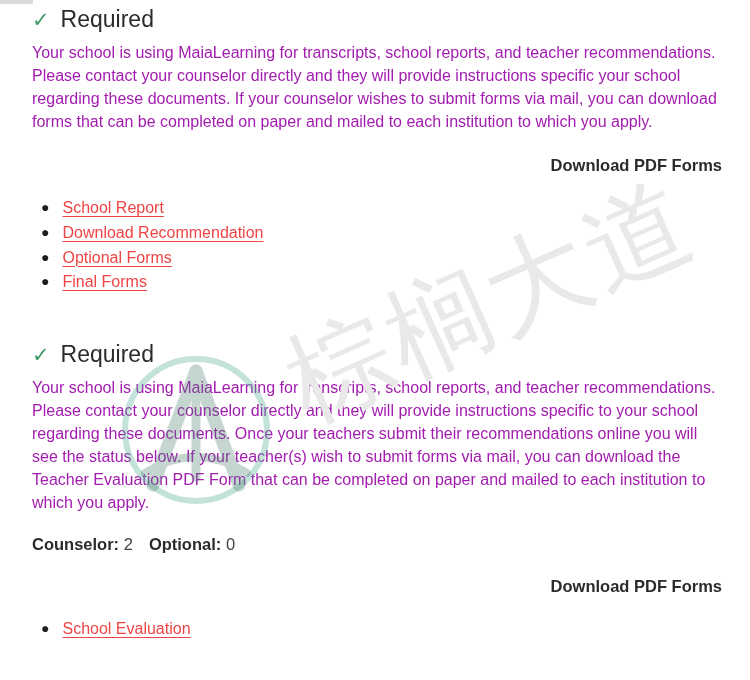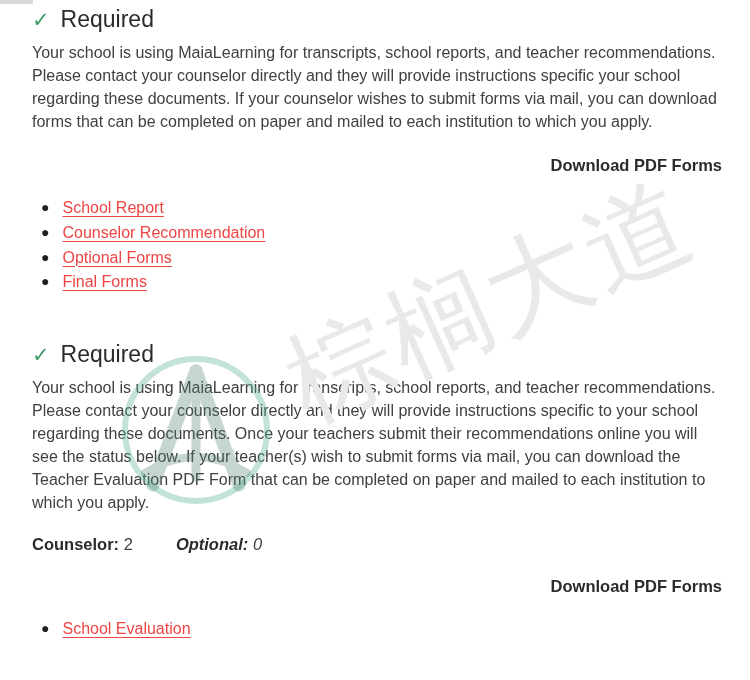--- a/index.html
+++ b/index.html
@@ -23,21 +23,21 @@
     display:flex;align-items:center;gap:11px;
     font-size:23px;font-weight:500;color:#2b2b2b;
     margin:0;line-height:30px;
   }
   .check{
     font-family:"DejaVu Sans",sans-serif;
     color:#3d9a68;font-size:21px;font-weight:400;
     line-height:1;position:relative;top:1px;
   }
   .desc{
-    font-size:16px;line-height:23px;color:#404040;
+    font-size:16px;line-height:23px;color:#a21caf;
     margin:7px 0 0;max-width:692px;
   }
   .forms-heading{
     font-size:16.5px;font-weight:700;color:#2b2b2b;
     margin:22px 0 0;line-height:20px;text-align:right;
   }
   .forms-list{
     list-style:none;margin:21px 0 0;padding:0 0 0 9px;
   }
   .forms-list li{
@@ -51,21 +51,21 @@
     color:#ef4444;text-decoration:underline;
     text-underline-offset:3px;text-decoration-thickness:1px;
     cursor:pointer;
   }
   .teacher-section{margin-top:44px;}
   .stats{
     margin-top:20px;font-size:16.5px;color:#2b2b2b;line-height:20px;
   }
   .stats .label{font-weight:700;}
   .stats .value{font-weight:400;color:#3f3f3f;}
-  .stat-optional{margin-left:43px;font-style:italic;}
+  .stat-optional{margin-left:16px;}
   
   .watermark{
     position:absolute;inset:0;z-index:2;pointer-events:none;
   }
   .wm-text{
     position:absolute;left:491px;top:303px;
     transform:translate(-50%,-50%) rotate(-24deg);
     font-size:104px;font-weight:500;letter-spacing:4px;
     color:#e9e9e9;white-space:nowrap;
     font-family:"DejaVu Sans",sans-serif;
@@ -85,21 +85,21 @@
     <h2 class="section-title">
       <span class="check">✓</span>
       <span>Required</span>
     </h2>
     <p class="desc">Your school is using MaiaLearning for transcripts, school reports, and teacher recommendations. Please contact your counselor directly and they will provide instructions specific your school regarding these documents. If your counselor wishes to submit forms via mail, you can download forms that can be completed on paper and mailed to each institution to which you apply.</p>
 
     <h3 class="forms-heading">Download PDF Forms</h3>
 
     <ul class="forms-list">
       <li><span class="bullet">●</span><a>School Report</a></li>
-      <li><span class="bullet">●</span><a>Counselor Recommendation</a></li>
+      <li><span class="bullet">●</span><a>Download Recommendation</a></li>
       <li><span class="bullet">●</span><a>Optional Forms</a></li>
       <li><span class="bullet">●</span><a>Final Forms</a></li>
     </ul>
   </section>
 
   <section class="teacher-section">
     <h2 class="section-title">
       <span class="check">✓</span>
       <span>Required</span>
     </h2>

